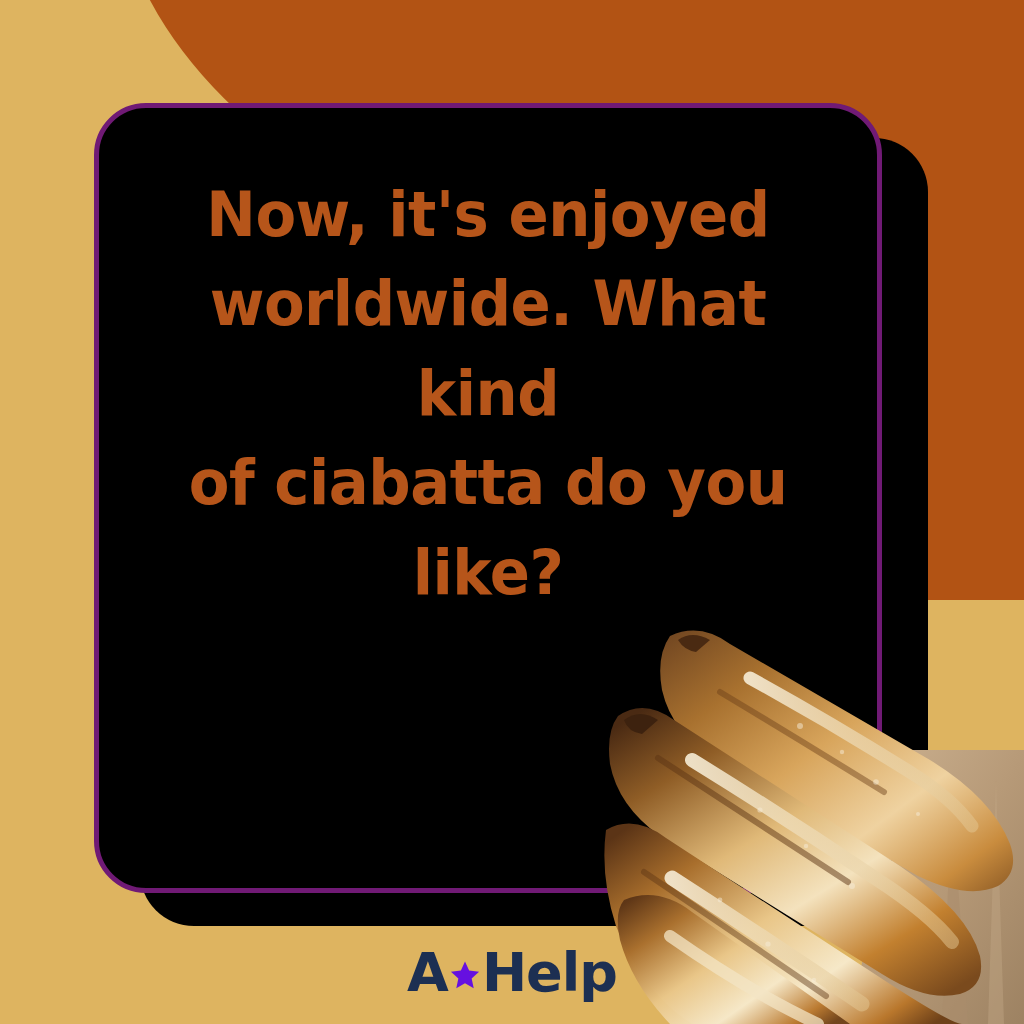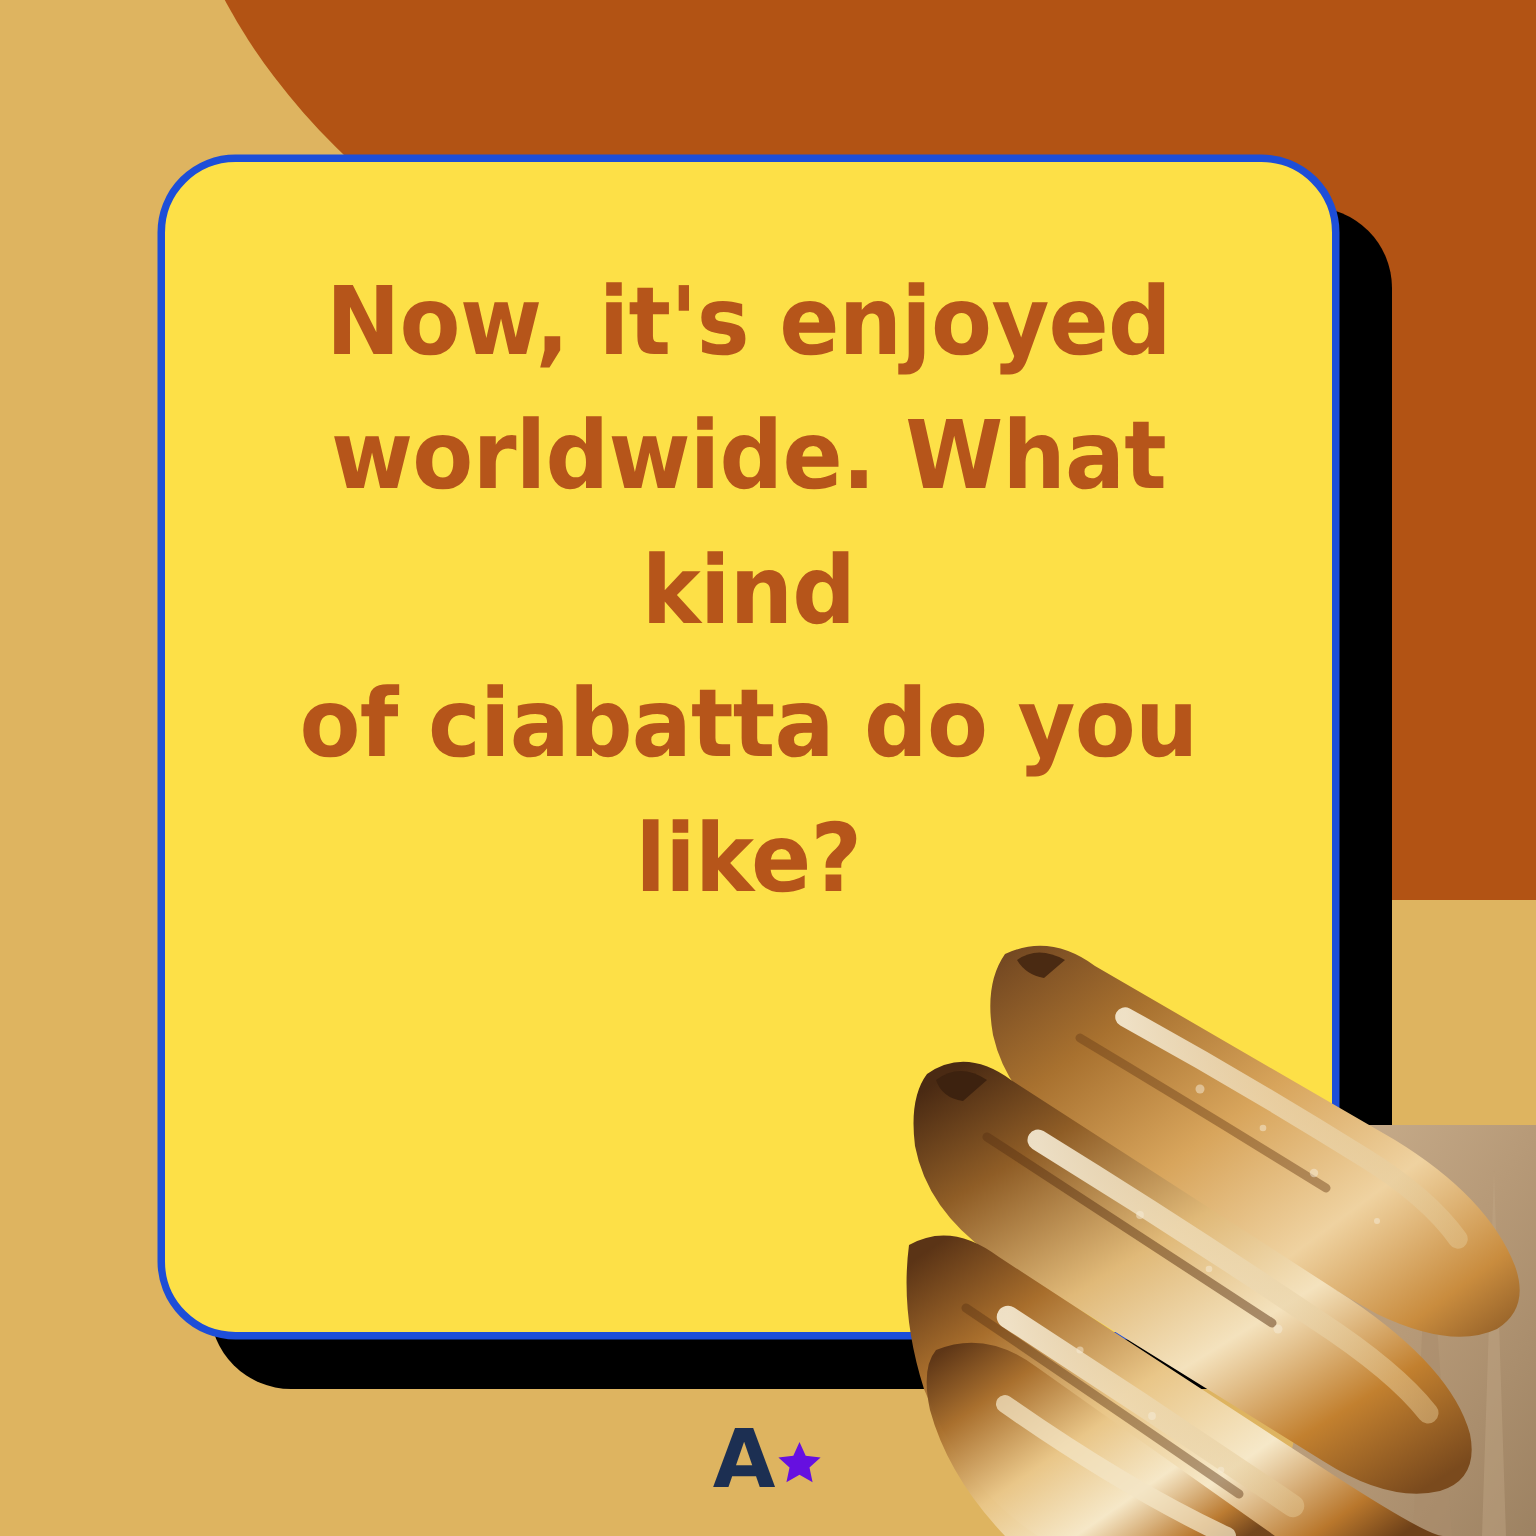--- a/index.html
+++ b/index.html
@@ -55,26 +55,26 @@
     position: absolute;
     left: 140px;
     top: 138px;
     width: 788px;
     height: 788px;
     background: #000000;
     border-radius: 54px;
   }
   .card {
     position: absolute;
-    left: 105px;
+    left: 94px;
     top: 103px;
     width: 788px;
     height: 790px;
-    background: #fde047;
-    border: 5px solid #1d4ed8;
+    background: #000000;
+    border: 5px solid #701a75;
     border-radius: 52px;
     box-sizing: border-box;
     overflow: hidden;
   }
 
   .card-text {
     position: absolute;
     left: 0;
     top: 62px;
     width: 100%;
@@ -236,16 +236,17 @@
 
   <div class="logo">
     <span class="logo-inner">
       <span class="logo-text">A</span>
       <span class="logo-star">
         <svg width="30" height="30" viewBox="0 0 32 32" xmlns="http://www.w3.org/2000/svg">
           <path d="M16 1.5 L20.4 11.2 L31 12.4 L23.1 19.6 L25.3 30 L16 24.7
                    L6.7 30 L8.9 19.6 L1 12.4 L11.6 11.2 Z" fill="#6610e0"></path>
         </svg>
       </span>
+      <span class="logo-text">Help</span>
     </span>
   </div>
 
 </div>
 
 </body></html>

